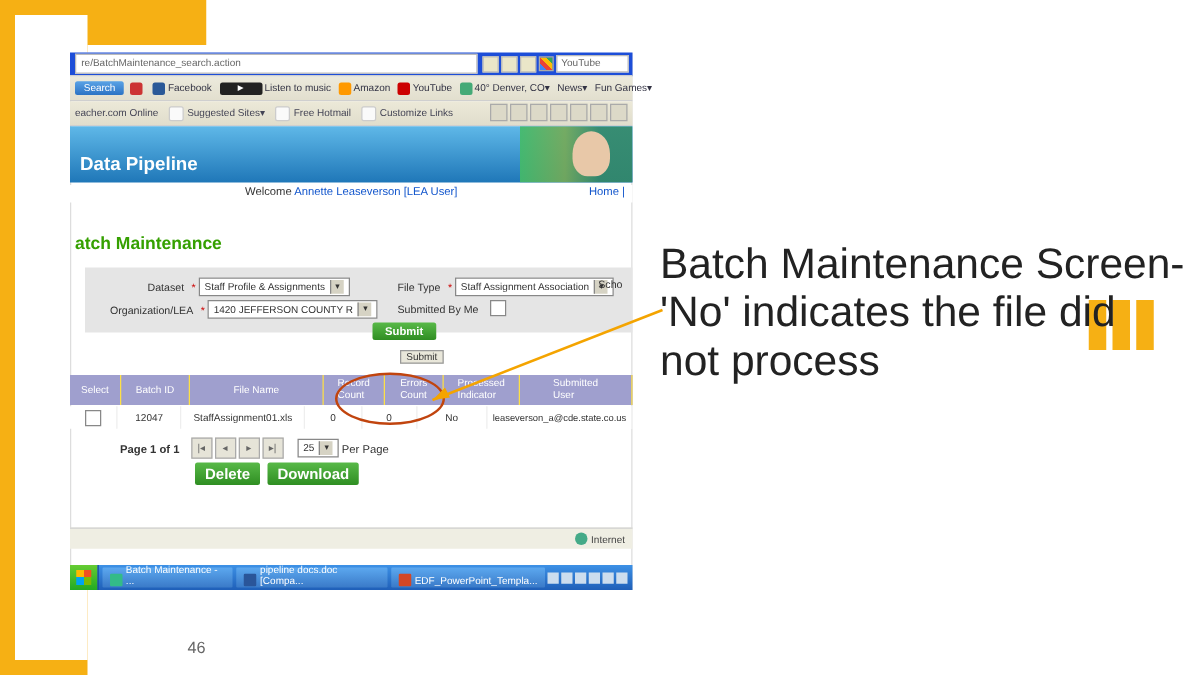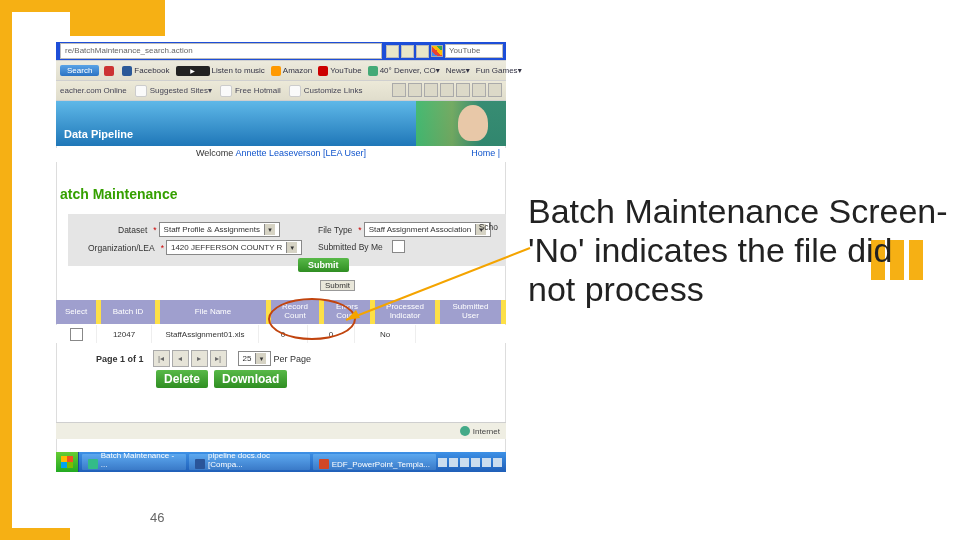--- a/index.html
+++ b/index.html
@@ -28,40 +28,40 @@
   .qico.y{background:#c00}
   .qico.t{background:#4a7}
   
   .sbar{position:absolute;left:0;top:39px;right:0;height:19px;background:linear-gradient(#ece9d8,#e0ddcc);border-bottom:1px solid #cfcfcf;font-size:8px;display:flex;align-items:center;padding:0 4px;color:#445}
   .sitem{margin-right:8px;display:flex;align-items:center}
   .sico{width:10px;height:10px;margin-right:3px;border:1px solid #ccc;background:#fafafa;border-radius:2px}
   .rtool{position:absolute;right:4px;top:41px;display:flex;align-items:center}
   .rtool .ti{width:12px;height:12px;background:#dcd9c8;border:1px solid #aaa;margin-left:2px}
   
   .banner{position:absolute;left:0;top:59px;right:0;height:45px;background:linear-gradient(#5fb8e8,#1f77b8);overflow:hidden}
-  .banner .title{position:absolute;left:8px;bottom:6px;color:#fff;font-size:11px;font-weight:bold}
+  .banner .title{position:absolute;left:8px;bottom:6px;color:#fff;font-size:15px;font-weight:bold}
   .banner .photo{position:absolute;right:0;top:0;width:90px;height:45px;background:linear-gradient(90deg,#4b6,#7a5 40%,#386 70%);opacity:.9}
   .banner .face{position:absolute;right:18px;top:4px;width:30px;height:36px;background:#e8c8a8;border-radius:50% 50% 40% 40%}
   .welcome{position:absolute;left:0;top:106px;right:0;height:14px;font-size:9px;color:#1155cc;text-align:center;background:#fff}
   .welcome .w{color:#333;font-weight:normal}
   .welcome .home{position:absolute;right:6px;top:0;color:#1155cc}
   
   .phead{position:absolute;left:4px;top:144px;font-size:14px;font-weight:bold;color:#35a000}
   .form{position:absolute;left:12px;top:172px;right:0;height:52px;background:#e5e5e5;font-size:8.5px;color:#333}
   .form .row{position:absolute;display:flex;align-items:center}
   .form label{margin-right:4px;white-space:nowrap}
   .sel{background:#fff;border:1px solid #888;height:13px;line-height:13px;padding:0 4px;font-size:8px;display:inline-flex;align-items:center}
   .sel .dd{width:10px;height:11px;background:#d6d3c4;border-left:1px solid #888;margin-left:4px;display:flex;align-items:center;justify-content:center;font-size:7px}
   .chk{width:11px;height:11px;border:1px solid #888;background:#fff;display:inline-block}
   .ast{color:#c00;margin:0 2px}
   .submit{position:absolute;left:230px;top:44px;background:linear-gradient(#58b948,#2f8e22);color:#fff;font-size:9px;padding:2px 10px;border-radius:2px;font-weight:bold}
   .btn-sub{position:absolute;left:264px;top:238px;font-size:8px;color:#333;border:1px solid #999;background:#e9e7da;padding:0 4px}
   
   .thead{position:absolute;left:0;top:258px;right:0;height:24px;background:#9f9fce;font-size:8px;color:#fff;display:flex;align-items:center}
-  .thead div{padding:0 4px;text-align:center;border-right:5px solid #fde047;height:24px;display:flex;align-items:center;justify-content:center;line-height:1.1}
+  .thead div{padding:0 4px;text-align:left;border-right:1px solid #fde047;height:24px;display:flex;align-items:center;justify-content:center;line-height:1.1}
   .c0{width:32px}.c1{width:46px}.c2{width:98px}.c3{width:40px}.c4{width:38px}.c5{width:52px}.c6{flex:1}
   .trow{position:absolute;left:0;top:283px;right:0;height:18px;background:#fff;font-size:8px;color:#333;display:flex;align-items:center}
   .trow div{padding:0 4px;text-align:center;border-right:1px solid #eee;height:18px;display:flex;align-items:center;justify-content:center}
   .trow .c6{font-size:7.5px}
   .circle{position:absolute;border:2px solid #c1440e;border-radius:50%;pointer-events:none}
   .arrow-svg{position:absolute;pointer-events:none}
   .pager{position:absolute;left:40px;top:308px;font-size:9px;color:#333;display:flex;align-items:center}
   .pgbtn{width:15px;height:15px;background:#e6e4d8;border:1px solid #aaa;margin:0 1px;display:flex;align-items:center;justify-content:center;font-size:8px;color:#666}
   .pgsel{margin-left:10px}
   .acts{position:absolute;left:100px;top:328px;display:flex}
@@ -212,20 +212,21 @@
   </div>
   <div class="trow">
     <div class="c0">
         <span class="chk"></span>
       </div>
     <div class="c1">12047</div>
     <div class="c2">StaffAssignment01.xls</div>
     <div class="c3">0</div>
     <div class="c4">0</div>
     <div class="c5">No</div>
+    <div class="c6">leaseverson_a@cde.state.co.us</div>
   </div>
 
   <div class="circle" style="left:212px;top:256px;width:84px;height:38px"></div>
   <svg class="arrow-svg" style="left:286px;top:204px;width:190px;height:78px">
       <line x1="188" y1="2" x2="4" y2="74" stroke="#f4a400" stroke-width="2"></line>
       <polygon points="4,74 14,64 18,72" fill="#f4a400"></polygon>
     </svg>
 
   <div class="pager">
     <b style="margin-right:8px">Page 1 of 1</b>

